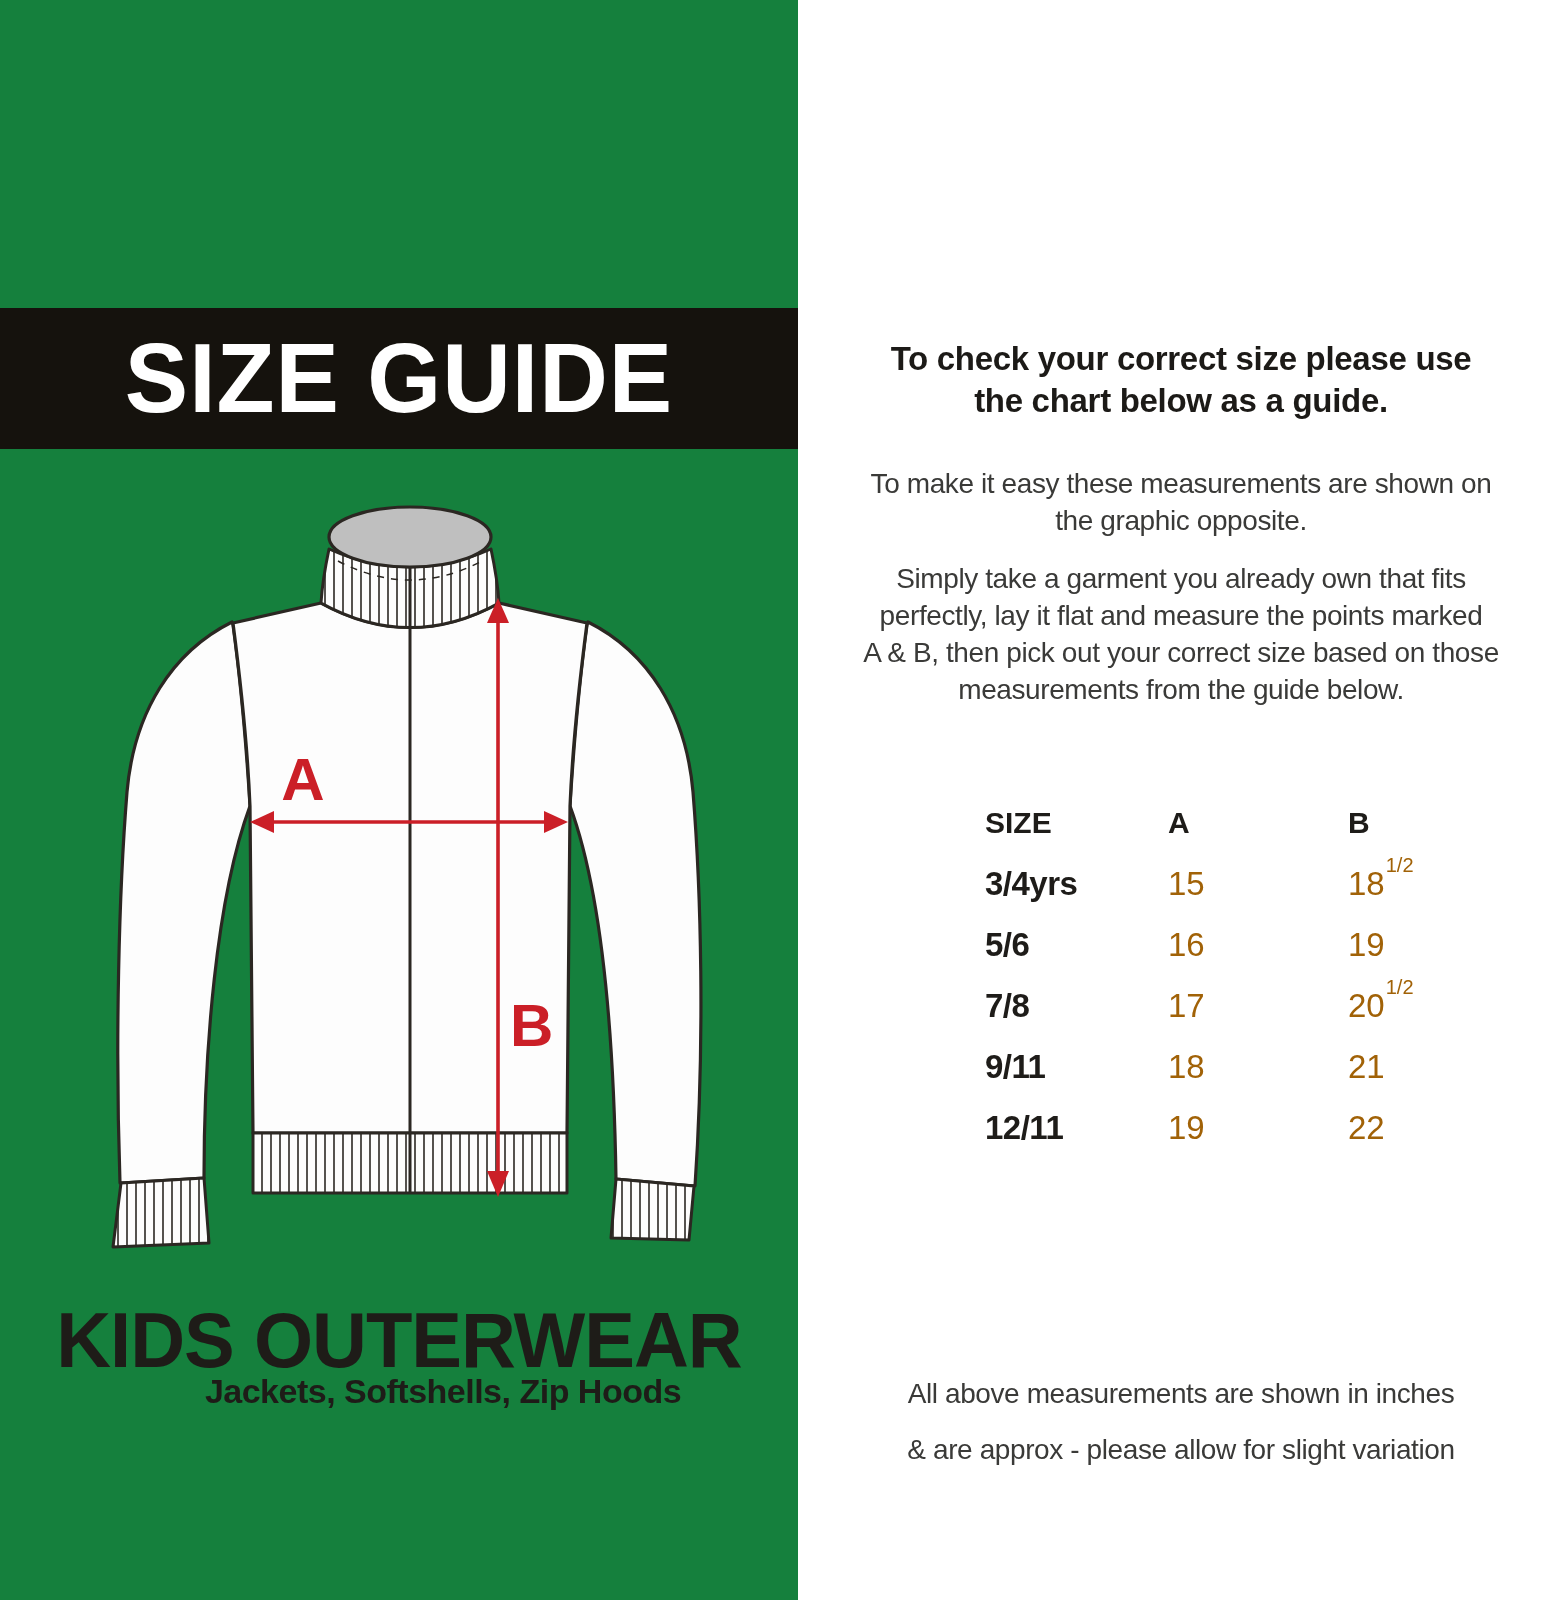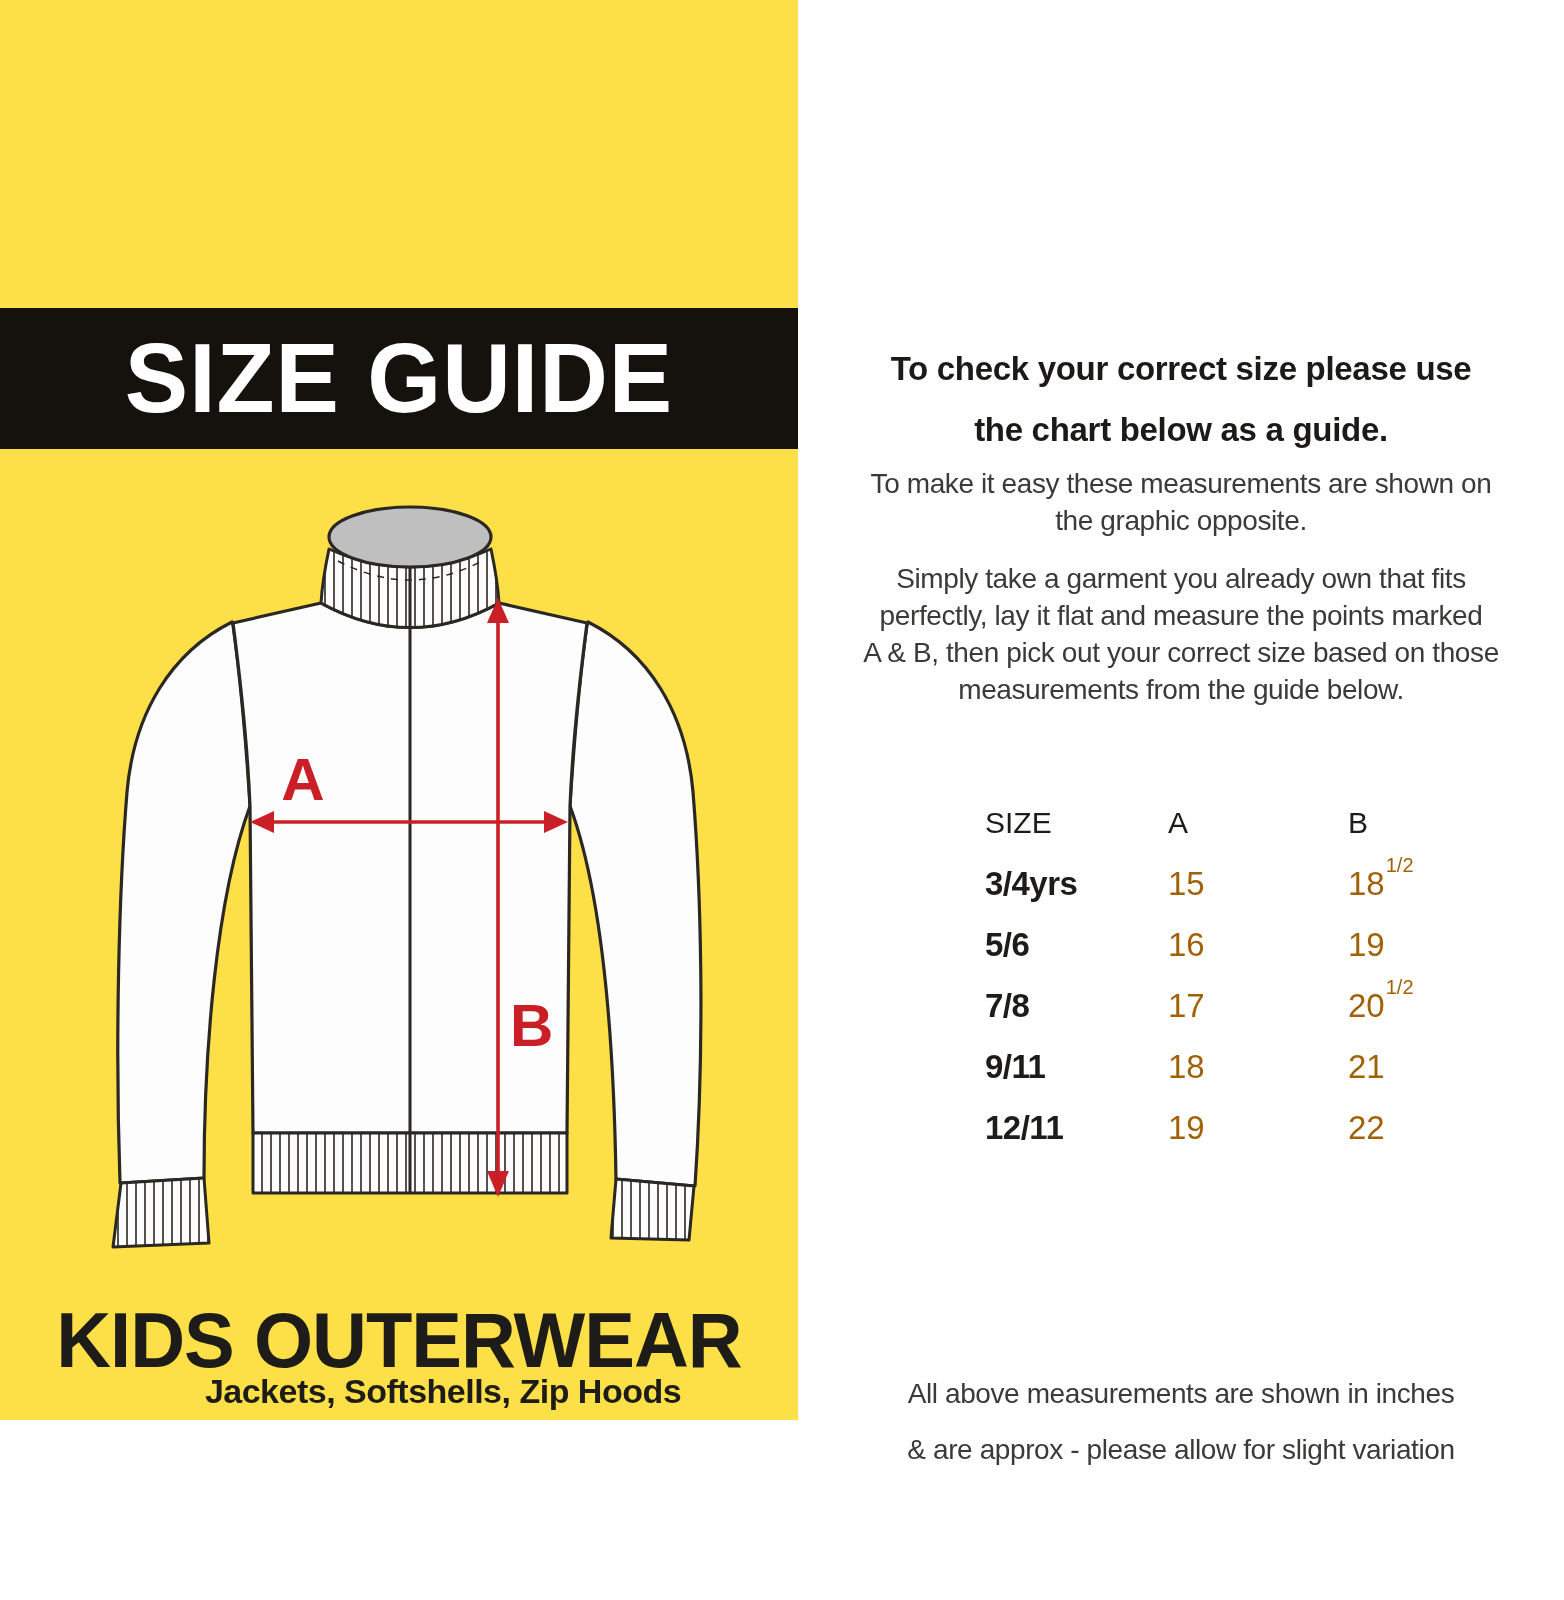--- a/index.html
+++ b/index.html
@@ -4,22 +4,22 @@
 <style>
   html,body{margin:0;padding:0;background:#e8e8e8;}
   .canvas{
     position:relative;width:1564px;height:1600px;margin:0 auto;
     background:#ffffff;overflow:hidden;
     font-family:"Liberation Sans", sans-serif;
     -webkit-font-smoothing:antialiased;
   }
   
   .left-panel{
-    position:absolute;left:0;top:0;width:798px;height:1420px;
-    background:#fde047;
+    position:absolute;left:0;top:0;width:798px;height:1600px;
+    background:#15803d;
   }
   .banner{
     position:absolute;left:0;top:308px;width:798px;height:141px;
     background:#15120d;display:flex;align-items:center;justify-content:center;
   }
   .banner h1{
     margin:0;color:#ffffff;font-size:95px;font-weight:700;
     letter-spacing:1px;transform:scaleY(1.04);white-space:nowrap;
   }
   .jacket-wrap{position:absolute;left:50px;top:470px;width:700px;height:800px;}
@@ -34,35 +34,35 @@
     white-space:nowrap;
     margin-left:44px;
   }
   
   .right-panel{
     position:absolute;left:798px;top:0;width:766px;height:1600px;background:#ffffff;
   }
   .intro-heading{
     position:absolute;left:0;top:338px;width:766px;margin:0;
     text-align:center;color:#1c1a17;font-size:33px;font-weight:700;
-    line-height:61px;white-space:pre-line;letter-spacing:-0.3px;
+    line-height:42px;white-space:pre-line;letter-spacing:-0.3px;
   }
   .para{
     position:absolute;left:0;width:766px;margin:0;text-align:center;
     color:#3a3a38;font-size:28px;font-weight:400;line-height:37px;
     white-space:pre-line;letter-spacing:-0.4px;
   }
   .para-1{top:465px;}
   .para-2{top:560px;}
   .size-table{
     position:absolute;left:187px;top:792px;
     display:grid;grid-template-columns:183px 180px 170px;grid-auto-rows:61px;
     align-items:center;color:#232321;
   }
-  .size-table .hdr{font-size:30px;font-weight:400;color:#1e1c19;}
+  .size-table .hdr{font-size:30px;font-weight:700;color:#1e1c19;}
   .size-table .szc{font-size:33px;font-weight:700;color:#1e1c19;letter-spacing:-0.5px;}
   .size-table .num{font-size:33px;font-weight:400;color:#a16207;}
   .size-table sup{font-size:20px;position:relative;top:-11px;left:1px;letter-spacing:0;}
   .footer-note{
     position:absolute;left:0;top:1366px;width:766px;margin:0;text-align:center;
     color:#3a3a38;font-size:28px;font-weight:400;line-height:56px;
     white-space:pre-line;letter-spacing:-0.4px;
   }
   
   .outline{fill:#fdfdfd;stroke:#2b2722;stroke-width:3.2;stroke-linejoin:round;}

